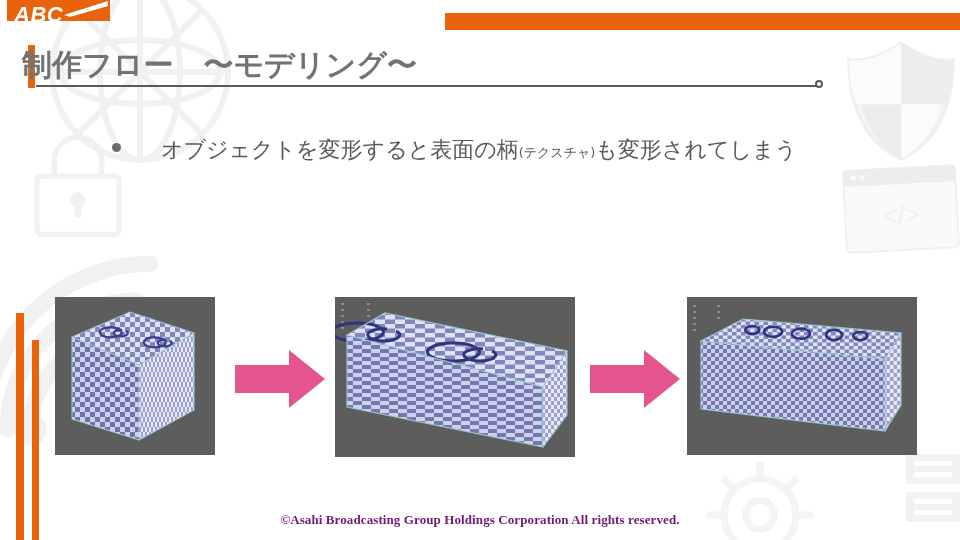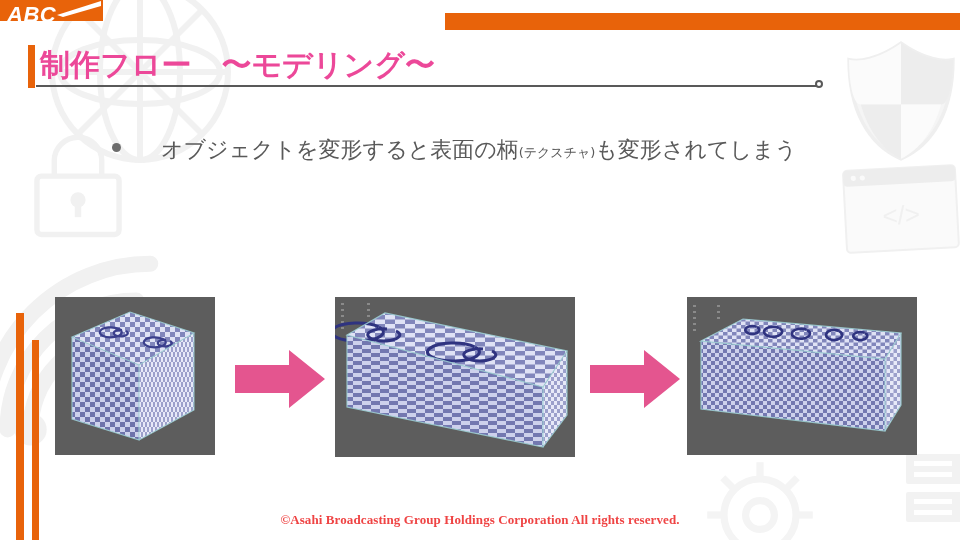--- a/index.html
+++ b/index.html
@@ -28,21 +28,21 @@
   .deco-lock  { left: 24px; top: 128px; width: 108px; height: 120px; }
   .deco-wifi  { left: -20px; top: 250px; width: 230px; height: 230px; }
   .deco-shield{ left: 842px; top: 36px; width: 118px; height: 130px; }
   .deco-code  { left: 838px; top: 162px; width: 126px; height: 96px; }
   .deco-server{ left: 906px; top: 452px; width: 62px; height: 92px; }
   .deco-gear  { left: 700px; top: 455px; width: 120px; height: 120px; }
 
   
   .logo {
     position: absolute;
-    left: 0; top: 0;
+    left: 7px; top: 0;
     width: 103px; height: 21px;
     background: #e8630a;
     overflow: hidden;
   }
   .logo-text {
     position: absolute;
     left: 7px; top: 2px;
     font-family: "Liberation Sans", sans-serif;
     font-weight: bold;
     font-style: italic;
@@ -66,26 +66,26 @@
   }
 
   .title-accent {
     position: absolute;
     left: 28px; top: 45px;
     width: 7px; height: 43px;
     background: #e8630a;
   }
   .title {
     position: absolute;
-    left: 40px; top: 44px;
+    left: 22px; top: 44px;
     font-family: "DejaVu Sans", "Liberation Sans", sans-serif;
     font-weight: bold;
     font-size: 30px;
     line-height: 42px;
-    color: #ec4899;
+    color: #737373;
     white-space: pre;
   }
 
   .title-rule {
     position: absolute;
     left: 36px; top: 85px;
     width: 786px; height: 2px;
     background: #595959;
   }
   .title-rule-dot {
@@ -161,21 +161,21 @@
 
   
   .footer {
     position: absolute;
     left: 0; right: 0;
     top: 512px;
     text-align: center;
     font-family: "Liberation Serif", "DejaVu Serif", serif;
     font-weight: bold;
     font-size: 13px;
-    color: #ef4444;
+    color: #701a75;
     letter-spacing: 0.1px;
   }
 </style>
 </head>
 <body>
 
 <div class="slide">
 
   <svg class="bg-deco deco-globe" viewBox="0 0 100 100">
     <g fill="none" stroke="#f1f1f1" stroke-width="3">

